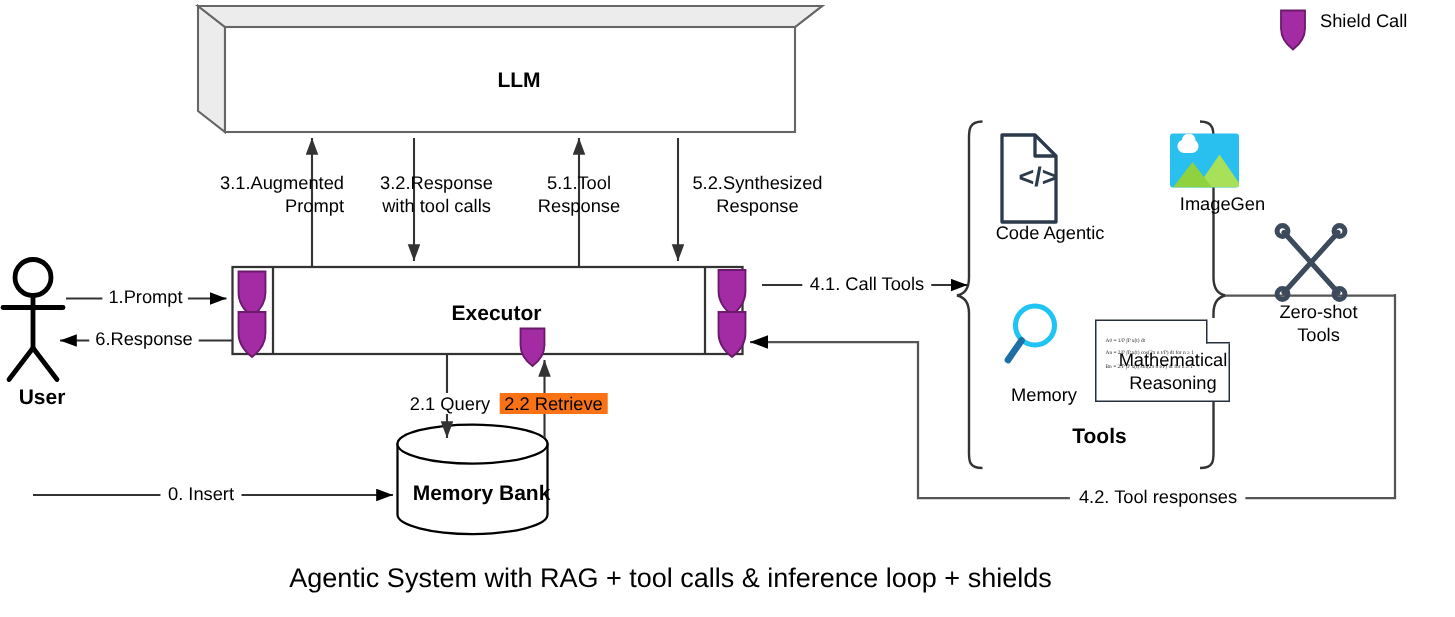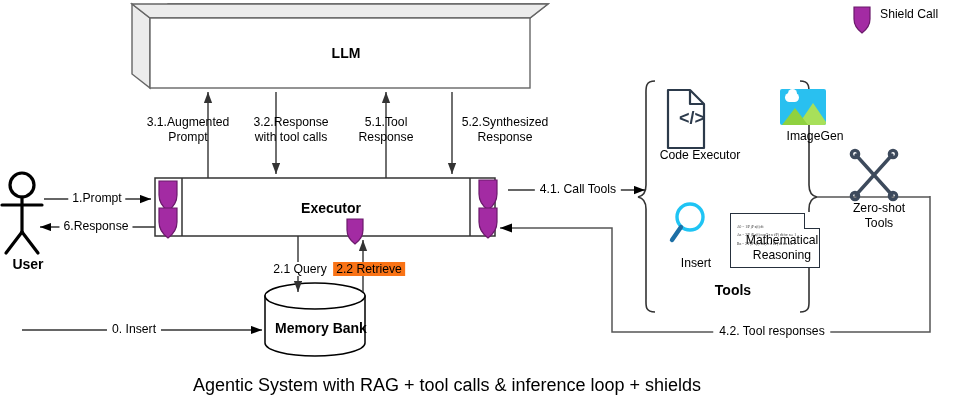--- a/index.html
+++ b/index.html
@@ -130,21 +130,21 @@
 </svg>
 
 <div class="lbl ctr t14 blk" style="left:340px;top:45px;">LLM</div>
 <div class="lbl ctr t14 blk" style="left:325px;top:200px;">Executor</div>
 <div class="lbl ctr t14 blk" style="left:315px;top:320px;">Memory Bank</div>
 <div class="lbl ctr t14 blk" style="left:22px;top:256px;">User</div>
 <div class="lbl ctr t14 blk" style="left:727px;top:282px;">Tools</div>
 
 <div class="lbl t12" style="left:880px;top:7px;">Shield Call</div>
 
-<div class="lbl ctr t12 mline" style="left:182px;top:115px;">
+<div class="lbl ctr t12 mline" style="left:182px;top:115px;text-align:right;">
   <div>3.1.Augmented</div>
   <div>Prompt</div>
 </div>
 
 <div class="lbl ctr t12 mline" style="left:285px;top:115px;">
   <div>3.2.Response</div>
   <div>with tool calls</div>
 </div>
 
 <div class="lbl ctr t12 mline" style="left:380px;top:115px;">
@@ -158,30 +158,30 @@
 </div>
 
 <div class="lbl ctr t12" style="left:97px;top:191px;background:#fff;padding:0 4px;">1.Prompt</div>
 <div class="lbl ctr t12" style="left:96px;top:219px;background:#fff;padding:0 4px;text-align:right;">6.Response</div>
 <div class="lbl ctr t12" style="left:300px;top:262px;background:#fff;padding:0 3px;">2.1 Query</div>
 <div class="lbl ctr t12" style="left:369px;top:262px;background:#f97316;padding:0 3px;">2.2 Retrieve</div>
 <div class="lbl ctr t12" style="left:134px;top:322px;background:#fff;padding:0 5px;">0. Insert</div>
 <div class="lbl ctr t12" style="left:578px;top:182px;background:#fff;padding:0 5px;">4.1. Call Tools</div>
 <div class="lbl ctr t12" style="left:772px;top:324px;background:#fff;padding:0 6px;">4.2. Tool responses</div>
 
-<div class="lbl ctr t12" style="left:694px;top:148px;">Code Executor</div>
+<div class="lbl ctr t12" style="left:694px;top:148px;">Code Agentic</div>
 
 <div class="icon imggen" style="left:780px;top:89px;">
   <div class="cloud"></div>
   <div class="m2"></div>
   <div class="m1"></div>
 </div>
 <div class="lbl ctr t12" style="left:809px;top:129px;">ImageGen</div>
 
-<div class="lbl ctr t12" style="left:690px;top:256px;">Insert</div>
+<div class="lbl ctr t12" style="left:690px;top:256px;">Memory</div>
 
 <div class="icon mathdoc" style="left:730px;top:177px;">
   <div class="fold"></div>
   <div style="position:absolute;left:6px;top:9px;font-size:3.6px;line-height:8.4px;color:#2b2b2b;font-family:'Liberation Serif',serif;white-space:nowrap;">
     <div>A0 = 1/P ∫P x(t) dt</div>
     <div>An = 2/P ∫P x(t) cos(2π n t/P) dt    for n ≥ 1</div>
     <div>Bn = 2/P ∫P x(t) sin(2π n t/P) dt    for n ≥ 1</div>
   </div>
 </div>
 <div class="lbl ctr t12 mline" style="left:776px;top:233px;">

